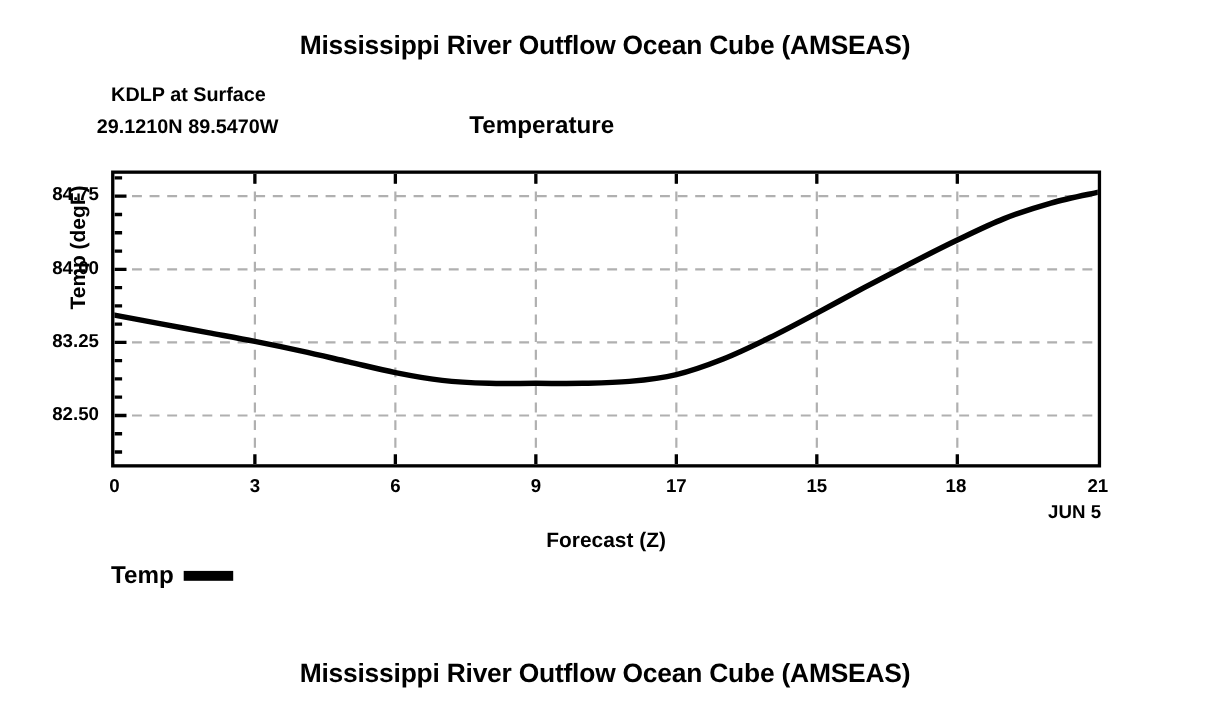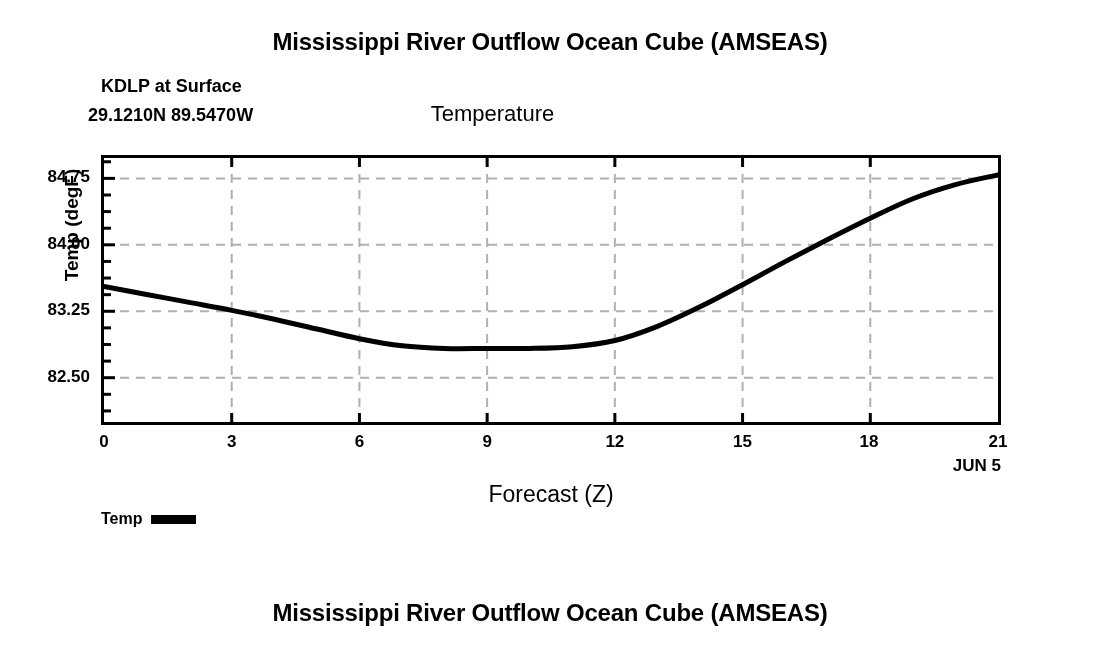--- a/index.html
+++ b/index.html
@@ -46,21 +46,21 @@
     font-size: 18px;
     font-weight: bold;
   }
   .hdr-center {
     position: absolute;
     top: 101px;
     left: 0;
     width: 985px;
     text-align: center;
     font-size: 22px;
-    font-weight: normal;
+    font-weight: bold;
   }
   .hdr-right {
     position: absolute;
     top: 105px;
     right: 98px;
     font-size: 18px;
     font-weight: bold;
   }
 
   
@@ -125,35 +125,35 @@
     text-align: right;
     font-size: 17px;
     font-weight: bold;
   }
   .xlabel-2 {
     position: absolute;
     top: 481px;
     left: 101px;
     width: 900px;
     text-align: center;
-    font-size: 23px;
-    font-weight: normal;
+    font-size: 19px;
+    font-weight: bold;
   }
 
   
   .legend {
     position: absolute;
     top: 510px;
     left: 101px;
     display: flex;
     align-items: center;
     gap: 9px;
   }
   .legend-label {
-    font-size: 16px;
+    font-size: 22px;
     font-weight: bold;
   }
   .legend-swatch {
     width: 45px;
     height: 9px;
     background: #000000;
   }
 
   
   .footer-title {
@@ -184,21 +184,21 @@
       <div class="ytick" style="top: 366.705px;">82.50</div>
       <div class="ytick" style="top: 300.262px;">83.25</div>
       <div class="ytick" style="top: 233.819px;">84.00</div>
       <div class="ytick" style="top: 167.376px;">84.75</div>
     </div>
   <div id="xtick-container">
       <div class="xtick" style="left: 104px;">0</div>
       <div class="xtick" style="left: 231.714px;">3</div>
       <div class="xtick" style="left: 359.429px;">6</div>
       <div class="xtick" style="left: 487.143px;">9</div>
-      <div class="xtick" style="left: 614.857px;">12</div>
+      <div class="xtick" style="left: 614.857px;">17</div>
       <div class="xtick" style="left: 742.571px;">15</div>
       <div class="xtick" style="left: 869px;">18</div>
       <div class="xtick" style="left: 998px;">21</div>
     </div>
 
   <div class="plot-area">
     <div class="plot-inner">
       <svg class="svg-plot" id="chart-svg" width="894" height="264" viewBox="0 0 894 264">
           <g>
             <line x1="0" y1="219.70469798657723" x2="894" y2="219.70469798657723" stroke="#b0b0b0" stroke-width="2" stroke-dasharray="9,7"></line>

